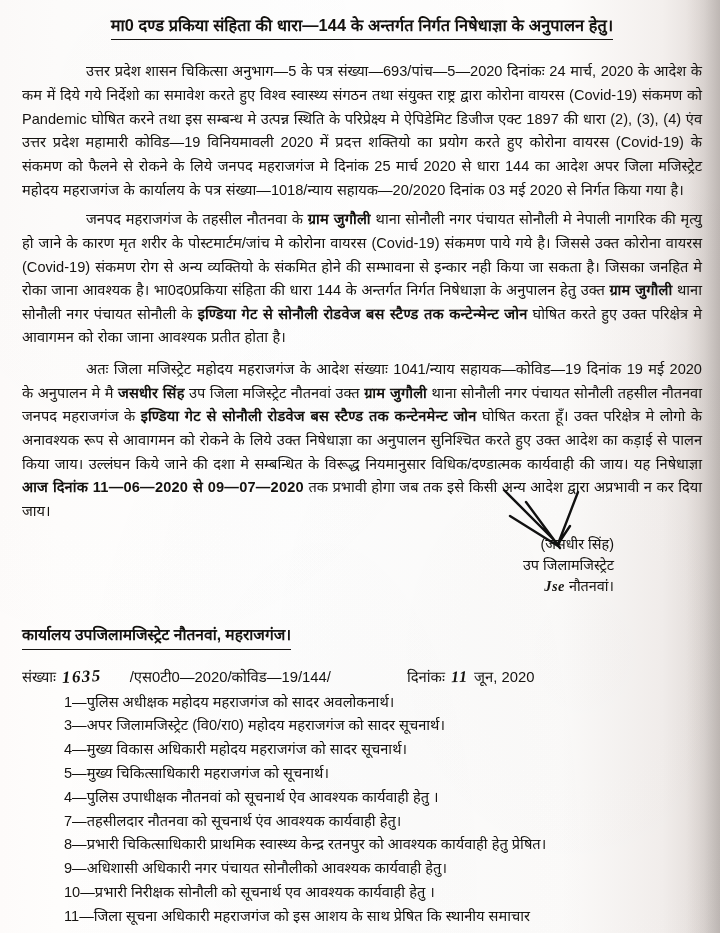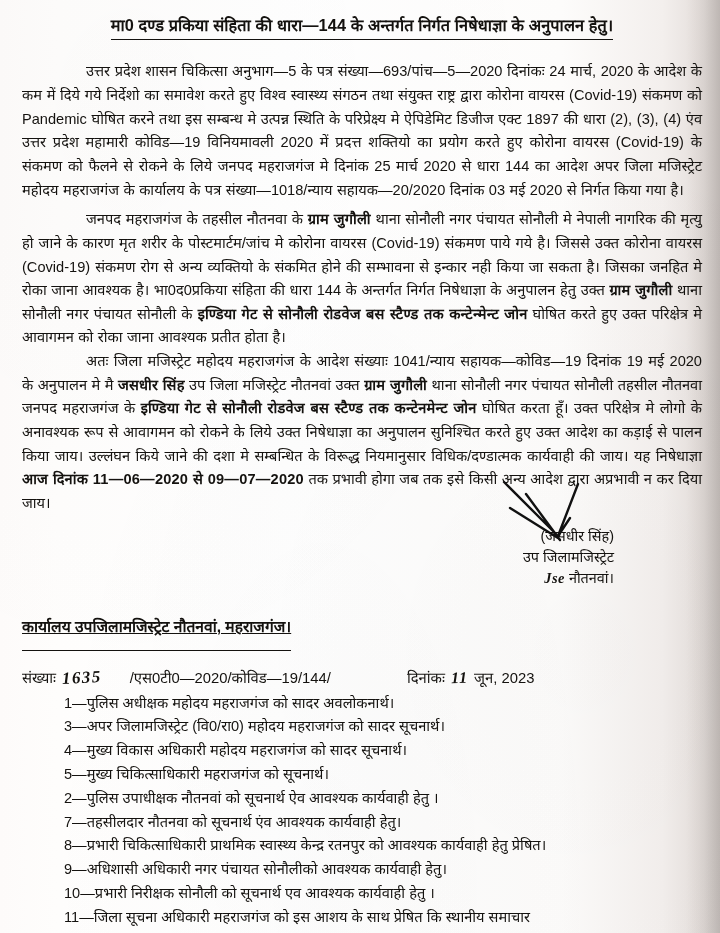--- a/index.html
+++ b/index.html
@@ -73,21 +73,21 @@
     font-size: 14.6px;
     line-height: 1.62;
     text-align: justify;
     text-justify: inter-word;
     margin: 0;
     word-spacing: 0.4px;
   }
   .para.first-indent { text-indent: 64px; }
   .para.p1 { margin-top: 20px; }
   .para.p2 { margin-top: 6px; }
-  .para.p3 { margin-top: 0; }
+  .para.p3 { margin-top: 8px; }
   .para b { font-weight: 700; letter-spacing: 0.2px; }
 
   
   .sig-block {
     margin-top: 10px;
     text-align: right;
     padding-right: 88px;
     font-size: 14.4px;
     line-height: 1.46;
     position: relative;
@@ -105,23 +105,22 @@
   }
 
   
   .office-head {
     margin-top: 26px;
     font-size: 15.6px;
     font-weight: 700;
   }
   .office-head span {
     border-bottom: 1.5px solid #14120f;
-    padding-bottom: 13px;
-    display: inline-block;
-    text-decoration: underline;
+    padding-bottom: 4px;
+    display: inline-block;
   }
 
   .sankhya-row {
     display: flex;
     align-items: baseline;
     margin-top: 16px;
     font-size: 14.8px;
     white-space: nowrap;
   }
   .sankhya-label { font-weight: 400; }
@@ -198,29 +197,29 @@
     <div class="office-head">
       <span>कार्यालय उपजिलामजिस्ट्रेट नौतनवां, महराजगंज।</span>
     </div>
 
     <div class="sankhya-row">
       <span class="sankhya-label">संख्याः</span>
       <span class="hand">1635</span>
       <span class="sankhya-suffix">/एस0टी0—2020/कोविड—19/144/</span>
       <span class="date-label">दिनांकः</span>
       <span class="hand-date">11</span>
-      <span>जून, 2023</span>
+      <span>जून, 2020</span>
     </div>
 
     <ul class="copy-list">
       <li><span>1—पुलिस अधीक्षक महोदय महराजगंज को सादर अवलोकनार्थ।</span></li>
       <li><span>3—अपर जिलामजिस्ट्रेट (वि0/रा0) महोदय महराजगंज को सादर सूचनार्थ।</span></li>
       <li><span>4—मुख्य विकास अधिकारी महोदय महराजगंज को सादर सूचनार्थ।</span></li>
       <li><span>5—मुख्य चिकित्साधिकारी महराजगंज को सूचनार्थ।</span></li>
-      <li><span>2—पुलिस उपाधीक्षक नौतनवां को सूचनार्थ ऐव आवश्यक कार्यवाही हेतु ।</span></li>
+      <li><span>4—पुलिस उपाधीक्षक नौतनवां को सूचनार्थ ऐव आवश्यक कार्यवाही हेतु ।</span></li>
       <li><span>7—तहसीलदार नौतनवा को सूचनार्थ एंव आवश्यक कार्यवाही हेतु।</span></li>
       <li><span>8—प्रभारी चिकित्साधिकारी प्राथमिक स्वास्थ्य केन्द्र रतनपुर को आवश्यक कार्यवाही हेतु प्रेषित।</span></li>
       <li><span>9—अधिशासी अधिकारी नगर पंचायत सोनौलीको आवश्यक कार्यवाही हेतु।</span></li>
       <li><span>10—प्रभारी निरीक्षक सोनौली को सूचनार्थ एव आवश्यक कार्यवाही हेतु ।</span></li>
       <li><span>11—जिला सूचना अधिकारी महराजगंज को इस आशय के साथ प्रेषित कि स्थानीय समाचार</span></li>
     </ul>
 
   </div>
 </div>
 

